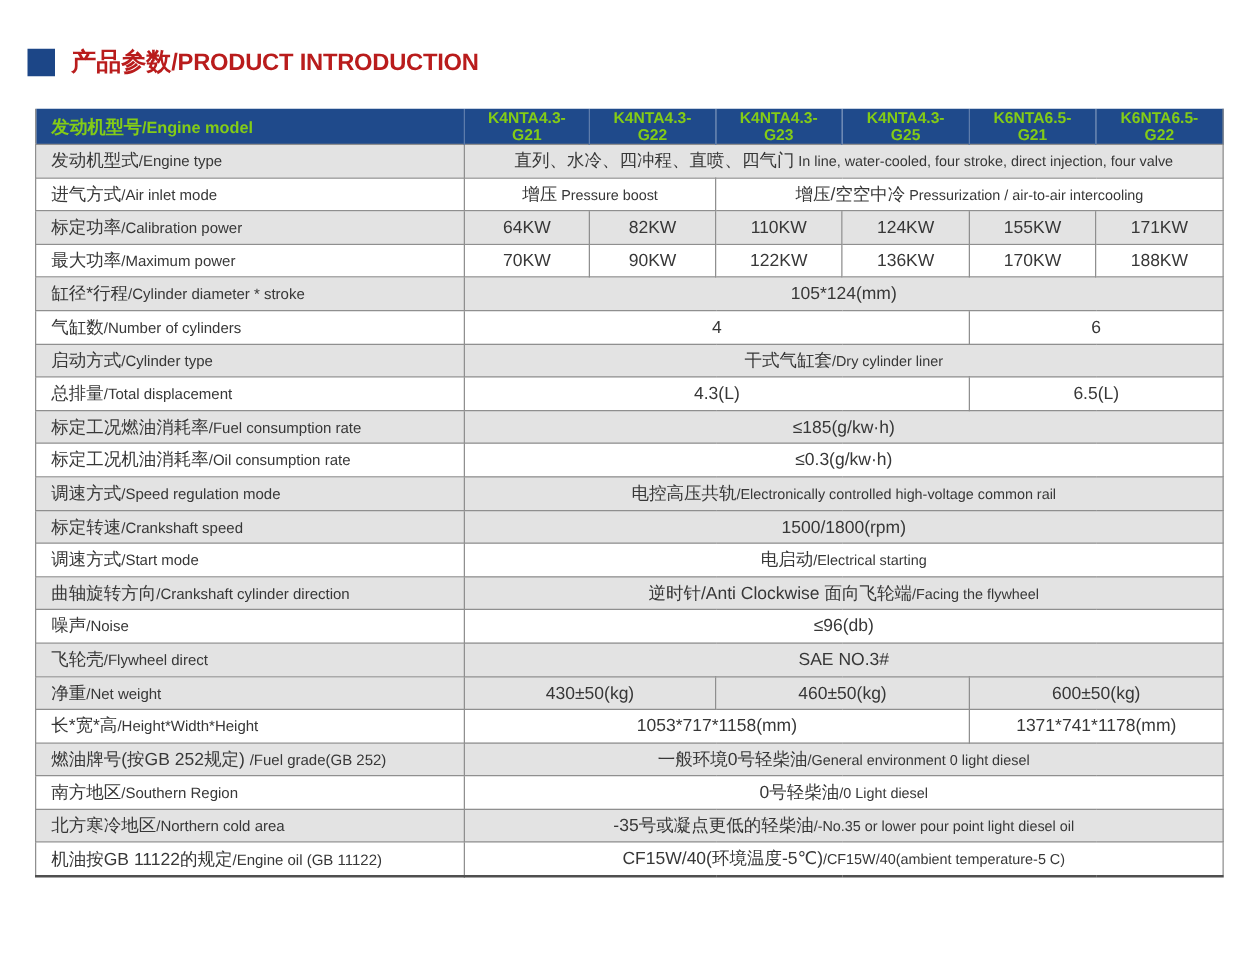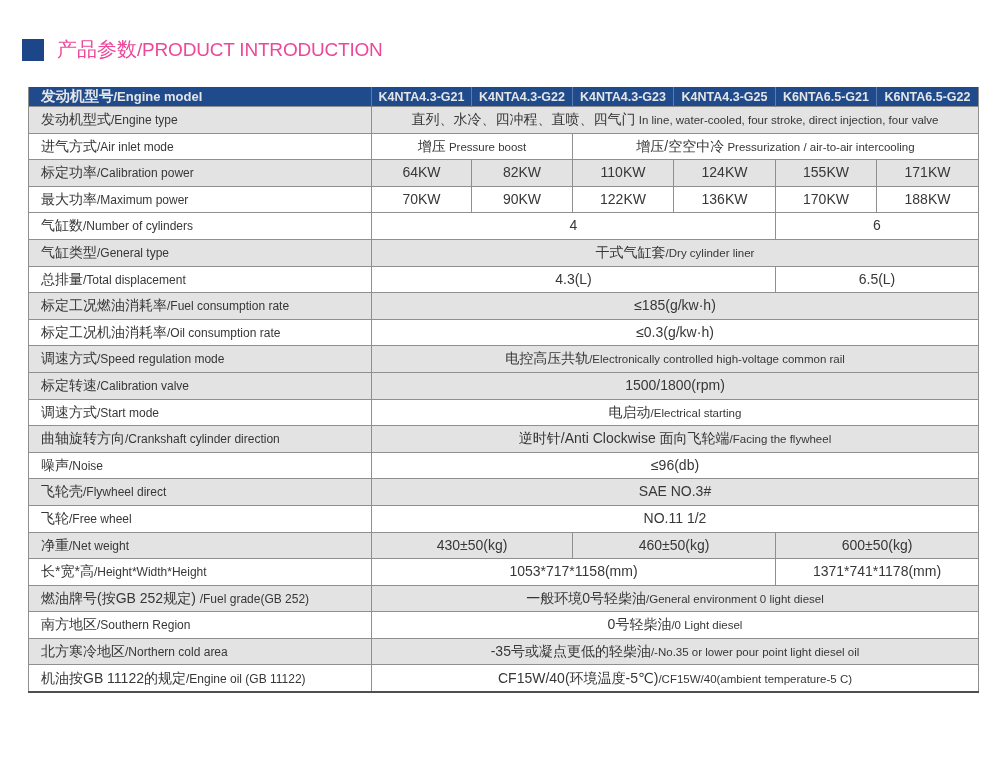--- a/index.html
+++ b/index.html
@@ -1,25 +1,25 @@
 <!DOCTYPE html>
 <html><head>
 <meta charset="utf-8">
 <style>
   html,body{margin:0;padding:0;background:#ffffff;width:1000px;height:776px;overflow:hidden;
     font-family:"Liberation Sans","DejaVu Sans",sans-serif;-webkit-font-smoothing:antialiased;}
   .page{position:relative;width:1000px;height:776px;background:#fff;}
   .title-row{position:absolute;left:22px;top:36px;display:flex;align-items:center;gap:13px;}
   .accent-sq{width:22px;height:22px;background:#1c4687;flex:0 0 auto;}
-  .page-title{margin:0;font-size:20px;font-weight:400;color:#ec4899;white-space:nowrap;}
+  .page-title{margin:0;font-size:20px;font-weight:700;color:#b91c1c;white-space:nowrap;}
   .page-title .t-en{font-size:19px;letter-spacing:-0.2px;}
   table.spec{position:absolute;left:28px;top:87px;width:950px;border-collapse:collapse;table-layout:fixed;
     border-bottom:2px solid #4f4f4f;border-left:1px solid #8f8f8f;border-right:1px solid #8f8f8f;}
-  thead th{background:#1f4a8b;color:#e5e5e5;height:15px;border:none;border-left:1px solid rgba(255,255,255,0.28);
-    font-weight:700;font-size:12.5px;padding:0 2px;vertical-align:middle;}
+  thead th{background:#1f4a8b;color:#84cc16;height:15px;border:none;border-left:1px solid rgba(255,255,255,0.28);
+    font-weight:700;font-size:12.5px;padding:0 14px;vertical-align:middle;}
   thead th:first-child{border-left:none;text-align:left;padding-left:12px;}
   thead th .h-zh{font-size:14.5px;}
   thead th .h-en{font-size:13px;}
   tbody td{border:1px solid #8f8f8f;height:25.6px;text-align:center;vertical-align:middle;
     color:#373737;font-size:14px;padding:0 4px;background:#ffffff;line-height:1.1;}
   tbody tr.alt td{background:#e3e3e3;}
   tbody td.label{text-align:left;padding-left:12px;white-space:nowrap;overflow:hidden;}
   .zh{font-size:14px;}
   .en{font-size:11.5px;}
   td.label .en{font-size:12px;}
@@ -75,69 +75,69 @@
         </tr>
         <tr>
           <td class="label"><span class="zh">最大功率</span><span class="en">/Maximum power</span></td>
           <td colspan="1"><span class="zh">70KW</span></td>
           <td colspan="1"><span class="zh">90KW</span></td>
           <td colspan="1"><span class="zh">122KW</span></td>
           <td colspan="1"><span class="zh">136KW</span></td>
           <td colspan="1"><span class="zh">170KW</span></td>
           <td colspan="1"><span class="zh">188KW</span></td>
         </tr>
+        <tr class="alt">
+          <td class="label"><span class="zh">缸径*行程</span><span class="en">/Cylinder diameter * stroke</span></td>
+          <td colspan="6"><span class="zh">105*124(mm)</span></td>
+        </tr>
         <tr>
           <td class="label"><span class="zh">气缸数</span><span class="en">/Number of cylinders</span></td>
           <td colspan="4"><span class="zh">4</span></td>
           <td colspan="2"><span class="zh">6</span></td>
         </tr>
         <tr class="alt">
-          <td class="label"><span class="zh">气缸类型</span><span class="en">/General type</span></td>
+          <td class="label"><span class="zh">启动方式</span><span class="en">/Cylinder type</span></td>
           <td colspan="6"><span class="zh">干式气缸套</span><span class="en">/Dry cylinder liner</span></td>
         </tr>
         <tr>
           <td class="label"><span class="zh">总排量</span><span class="en">/Total displacement</span></td>
           <td colspan="4"><span class="zh">4.3(L)</span></td>
           <td colspan="2"><span class="zh">6.5(L)</span></td>
         </tr>
         <tr class="alt">
           <td class="label"><span class="zh">标定工况燃油消耗率</span><span class="en">/Fuel consumption rate</span></td>
           <td colspan="6"><span class="zh">≤185(g/kw·h)</span></td>
         </tr>
         <tr>
           <td class="label"><span class="zh">标定工况机油消耗率</span><span class="en">/Oil consumption rate</span></td>
           <td colspan="6"><span class="zh">≤0.3(g/kw·h)</span></td>
         </tr>
         <tr class="alt">
           <td class="label"><span class="zh">调速方式</span><span class="en">/Speed regulation mode</span></td>
           <td colspan="6"><span class="zh">电控高压共轨</span><span class="en">/Electronically controlled high-voltage common rail</span></td>
         </tr>
         <tr class="alt">
-          <td class="label"><span class="zh">标定转速</span><span class="en">/Calibration valve</span></td>
+          <td class="label"><span class="zh">标定转速</span><span class="en">/Crankshaft speed</span></td>
           <td colspan="6"><span class="zh">1500/1800(rpm)</span></td>
         </tr>
         <tr>
           <td class="label"><span class="zh">调速方式</span><span class="en">/Start mode</span></td>
           <td colspan="6"><span class="zh">电启动</span><span class="en">/Electrical starting</span></td>
         </tr>
         <tr class="alt">
           <td class="label"><span class="zh">曲轴旋转方向</span><span class="en">/Crankshaft cylinder direction</span></td>
           <td colspan="6"><span class="zh">逆时针/Anti Clockwise 面向飞轮端</span><span class="en">/Facing the flywheel</span></td>
         </tr>
         <tr>
           <td class="label"><span class="zh">噪声</span><span class="en">/Noise</span></td>
           <td colspan="6"><span class="zh">≤96(db)</span></td>
         </tr>
         <tr class="alt">
           <td class="label"><span class="zh">飞轮壳</span><span class="en">/Flywheel direct</span></td>
           <td colspan="6"><span class="zh">SAE NO.3#</span></td>
-        </tr>
-        <tr>
-          <td class="label"><span class="zh">飞轮</span><span class="en">/Free wheel</span></td>
-          <td colspan="6"><span class="zh">NO.11 1/2</span></td>
         </tr>
         <tr class="alt">
           <td class="label"><span class="zh">净重</span><span class="en">/Net weight</span></td>
           <td colspan="2"><span class="zh">430±50(kg)</span></td>
           <td colspan="2"><span class="zh">460±50(kg)</span></td>
           <td colspan="2"><span class="zh">600±50(kg)</span></td>
         </tr>
         <tr>
           <td class="label"><span class="zh">长*宽*高</span><span class="en">/Height*Width*Height</span></td>
           <td colspan="4"><span class="zh">1053*717*1158(mm)</span></td>

